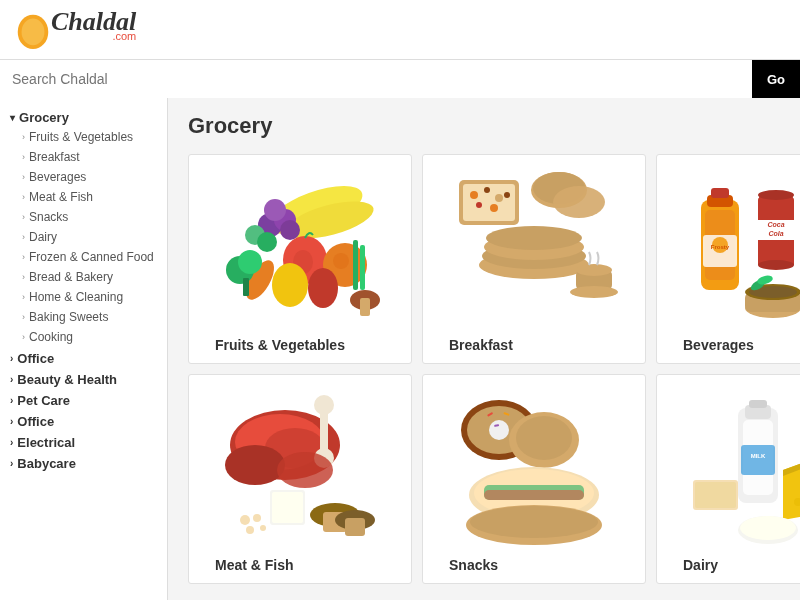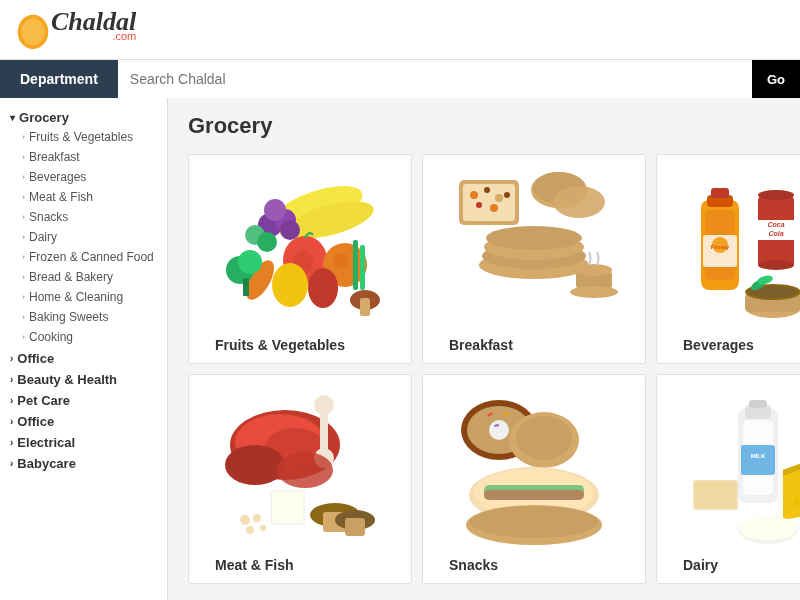--- a/index.html
+++ b/index.html
@@ -200,21 +200,20 @@
       <ellipse cx="18" cy="24" rx="12" ry="14" fill="#f9d06a" opacity="0.5"></ellipse>
     </svg>
     <div class="logo-text">
       <span class="logo-chaldal">Chaldal</span>
       <span class="logo-dot-com">.com</span>
     </div>
   </div>
 </div>
 
 <div class="navbar">
-  <button class="department-btn">Department</button>
   <div class="search-bar">
     <input class="search-input" type="text" placeholder="Search Chaldal" style="">
     <button class="search-btn">Go</button>
   </div>
 </div>
 
 <div class="main-layout">
 
   <div class="sidebar">
 

